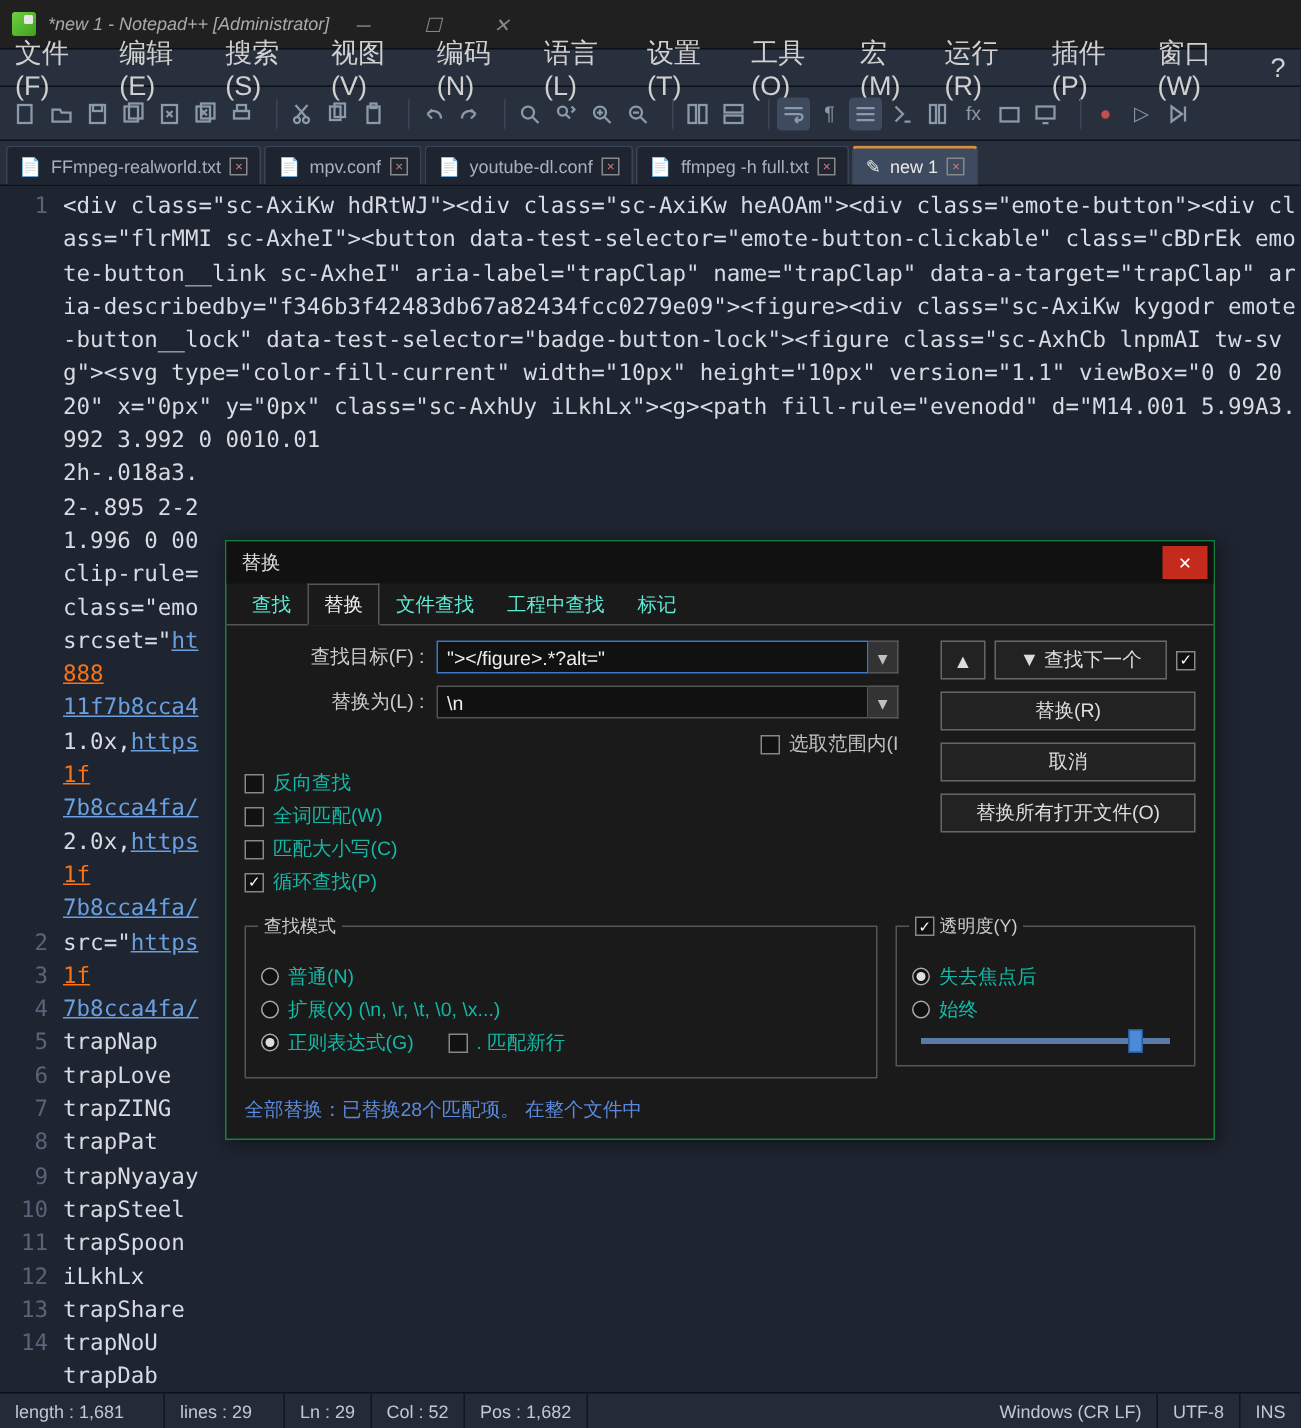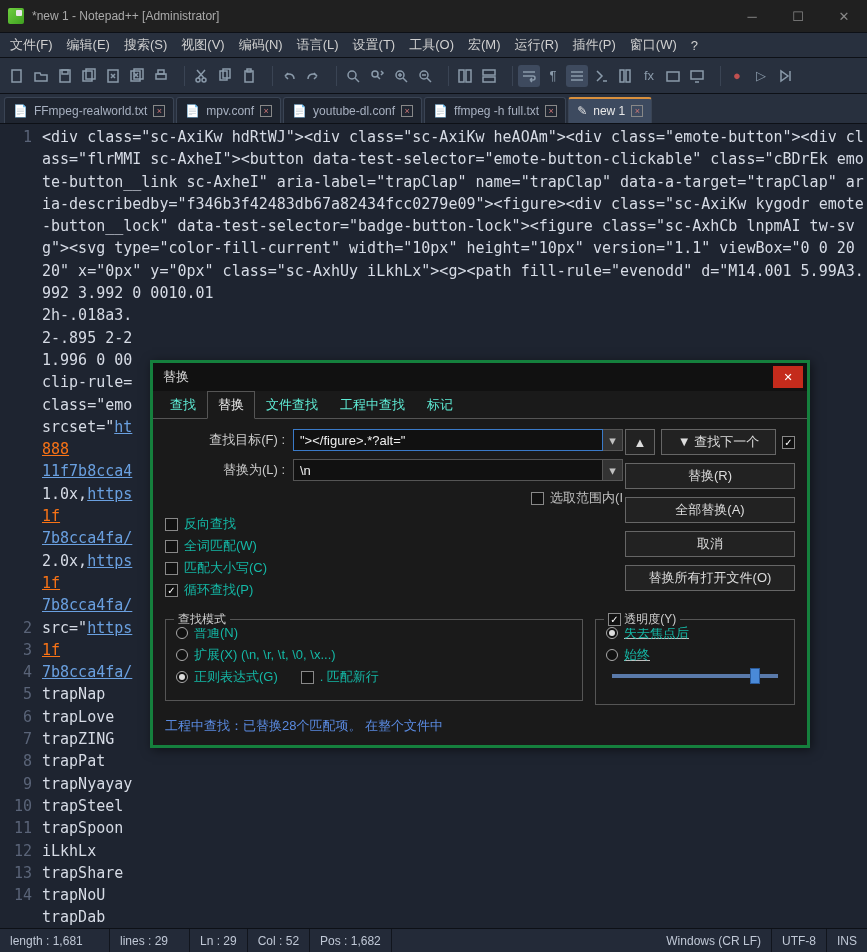--- a/index.html
+++ b/index.html
@@ -5,35 +5,36 @@
 * { margin: 0; padding: 0; box-sizing: border-box; }
 body {
   width: 867px; height: 952px;
   background: #1e2430;
   font-family: "Segoe UI", "Microsoft YaHei", sans-serif;
   font-size: 13px; color: #c0c0c0;
   overflow: hidden; position: relative;
 }
 .titlebar {
   height: 32px; background: #202020;
-  display: flex; align-items: center; justify-content: space-between;
+  display: flex; align-items: center; 
   padding-left: 8px;
+  font-style: italic;
 }
 .titlebar-left { display: flex; align-items: center; gap: 8px; }
 .app-icon { width: 16px; height: 16px; background: linear-gradient(135deg,#6fcf3f,#3fa020); border-radius: 2px; position: relative;}
 .app-icon::after{content:""; position:absolute; inset:2px 2px auto auto; width:6px;height:6px;background:#e7e7e7;border-radius:1px;}
 .titlebar-text { font-size: 12px; color: #aaa; }
 .win-ctrls { display: flex; }
 .win-btn { width: 46px; height: 32px; display: flex; align-items: center; justify-content: center; color: #888; }
 
 .menubar {
   height: 26px; background: #28303e; border-top: 1px solid #0d1016; border-bottom: 1px solid #0d1016;
   display: flex; align-items: center; padding: 0 4px; gap: 2px;
 }
-.menu-item { padding: 2px 6px; font-size: 13px; color: #d0d0d0; }
+.menu-item { padding: 2px 6px; font-size: 18px; color: #d0d0d0; }
 
 .toolbar {
   height: 36px; background: #28303e; border-bottom: 1px solid #0d1016;
   display: flex; align-items: center; padding: 0 6px; gap: 2px;
 }
 .tb-ico { width: 22px; height: 22px; display: flex; align-items: center; justify-content: center; color: #8a9aaa; border-radius:3px;}
 .tb-ico.on { background: #3e4a5e; }
 .tb-sep { width: 8px; height:20px; border-right:1px solid #3a4454; margin:0 3px;}
 .tb-ico svg { width: 16px; height: 16px; stroke: currentColor; fill: none; stroke-width: 1.5; }
 
@@ -69,55 +70,55 @@
 .statusbar {
   position: absolute; bottom: 0; left: 0; right: 0; height: 24px;
   background: #232a38; border-top: 1px solid #0d1016;
   display: flex; align-items: center; font-size: 12px; color: #c0c8d6;
 }
 .sb-seg { padding: 0 10px; height:100%; display:flex; align-items:center; border-right:1px solid #11151d;}
 .sb-flex { flex: 1; }
 
 .dialog {
   position: absolute; left: 150px; top: 360px; width: 660px;
-  background: #1a1a1a; border: 3px solid #15803d;
+  background: #1a1a1a; border: 1px solid #15803d;
   box-shadow: 2px 2px 10px rgba(0,0,0,.5);
 }
 .dlg-titlebar {
   height: 28px; background: #111; display: flex; align-items: center;
   justify-content: space-between; padding-left: 10px;
 }
 .dlg-title { font-size: 13px; color: #ddd; }
 .dlg-close { width: 30px; height: 22px; background: #c42b1c; color: #fff; display: flex; align-items: center; justify-content: center; margin-right:4px; font-size:11px;}
 .dlg-tabs {
   height: 28px; border-bottom: 1px solid #555; display: flex; align-items: flex-end; padding: 0 6px;
 }
 .dlg-tab { padding: 4px 10px; font-size: 13px; color: #5eead4; border:1px solid transparent; border-bottom:none;}
 .dlg-tab.active { background: #1a1a1a; border: 1px solid #555; border-bottom: 1px solid #1a1a1a; position:relative; top:1px; color:#eee;}
-.dlg-body { padding: 10px 12px 8px; display: flex; gap: 2px; }
+.dlg-body { padding: 10px 12px 8px; display: flex; gap: 28px; }
 .dlg-left { flex: 1; }
 .dlg-right { width: 170px; display: flex; flex-direction: column; gap: 8px; }
 .dlg-row { display: flex; align-items: center; gap: 8px; margin-bottom: 8px; }
 .dlg-label { width: 120px; text-align: right; font-size: 13px; color: #ccc; }
 .dlg-combo { flex: 1; display: flex; }
 .dlg-input { flex: 1; height: 22px; background: #111; border: 1px solid #3a7ac8; color: #eee; padding: 0 6px; font-size: 13px; }
 .dlg-input.sec { border-color:#555; }
 .dlg-drop { width: 20px; height: 22px; background: #333; border: 1px solid #555; border-left:none; display:flex;align-items:center;justify-content:center;}
 .dlg-btn {
   height: 26px; background: #222; border: 1px solid #666; color: #ddd;
   font-size: 13px; display: flex; align-items: center; justify-content: center;
   padding: 0 8px;
 }
 .dlg-btn.sm { width: 30px; }
 .dlg-check-row { display: flex; align-items: center; gap: 6px; margin: 4px 0; font-size: 13px; color: #14b8a6; }
 .chk { width: 13px; height: 13px; border: 1px solid #888; background: #111; display:inline-flex; align-items:center;justify-content:center;font-size:10px;color:#fff;}
 .chk.on::after{content:"✓";}
 .rad { width: 12px; height: 12px; border: 1px solid #aaa; border-radius: 50%; background:#111; display:inline-block;position:relative;}
 .rad.on::after{content:"";position:absolute;inset:2px;background:#ddd;border-radius:50%;}
-.dlg-group { border: 1px solid #555; padding: 0 10px 10px; margin-top: 8px; position:relative;}
+.dlg-group { border: 1px solid #555; padding: 20px 10px 10px; margin-top: 8px; position:relative;}
 .dlg-group-label { position:absolute; top:-9px; left:8px; background:#1a1a1a; padding:0 4px; font-size:12px; color:#ccc;}
 .dlg-lower { display:flex; gap:12px; padding: 0 12px 8px;}
 .dlg-lower-left { flex:1; }
 .dlg-lower-right { width:200px; }
 .slider-track{ height:4px; background:#5a7aaa; position:relative; margin:10px 6px 4px; }
 .slider-thumb{ position:absolute; right:18px; top:-6px; width:10px; height:16px; background:#4a8ad8; border:1px solid #2a5a9a;}
 .dlg-status { padding: 4px 12px 10px; font-size: 13px; color: #5a8ae0; }
 .right-extra{ display:flex; align-items:center; gap:6px; margin-left:auto;}
 </style>
 </head>
@@ -453,21 +454,20 @@
           <span>循环查找(P)</span>
         </div>
     </div>
     <div class="dlg-right">
       <div style="display:flex;gap:6px;">
         <div class="dlg-btn sm">▲</div>
         <div class="dlg-btn" style="flex:1">▼ 查找下一个</div>
         <span class="chk on" style="align-self:center;"></span>
       </div>
       <div class="dlg-btn">替换(R)</div>
-      <div class="dlg-btn">全部替换(A)</div>
       <div class="dlg-btn">取消</div>
       <div class="dlg-btn">替换所有打开文件(O)</div>
     </div>
   </div>
   <div class="dlg-lower">
     <div class="dlg-lower-left">
       <div class="dlg-group">
         <div class="dlg-group-label">查找模式</div>
         <div class="dlg-check-row">
             <span class="rad"></span>
@@ -478,37 +478,37 @@
             <span>扩展(X) (\n, \r, \t, \0, \x...)</span>
           </div>
         <div class="dlg-check-row">
           <span class="rad on"></span><span>正则表达式(G)</span>
           &nbsp;&nbsp;&nbsp;
           <span class="chk"></span><span>. 匹配新行</span>
         </div>
       </div>
     </div>
     <div class="dlg-lower-right">
-      <div class="dlg-group" style="min-height:86px;text-decoration:underline;">
+      <div class="dlg-group" style="min-height:86px;">
         <div class="dlg-group-label"><span class="chk on" style="vertical-align:middle;"></span> <span>透明度(Y)</span></div>
         <div class="dlg-check-row">
             <span class="rad on"></span>
             <span>失去焦点后</span>
           </div>
         <div class="dlg-check-row">
             <span class="rad"></span>
             <span>始终</span>
           </div>
         <div class="slider-track">
             <div class="slider-thumb"></div>
           </div>
       </div>
     </div>
   </div>
-  <div class="dlg-status">工程中查找：已替换28个匹配项。 在整个文件中</div>
+  <div class="dlg-status">全部替换：已替换28个匹配项。 在整个文件中</div>
 </div>
 
 <div class="statusbar">
   <div class="sb-seg" style="width:110px">length : 1,681</div>
   <div class="sb-seg" style="width:80px">lines : 29</div>
   <div class="sb-seg">Ln : 29</div>
   <div class="sb-seg">Col : 52</div>
   <div class="sb-seg">Pos : 1,682</div>
   <div class="sb-flex"></div>
   <div class="sb-seg">Windows (CR LF)</div>

